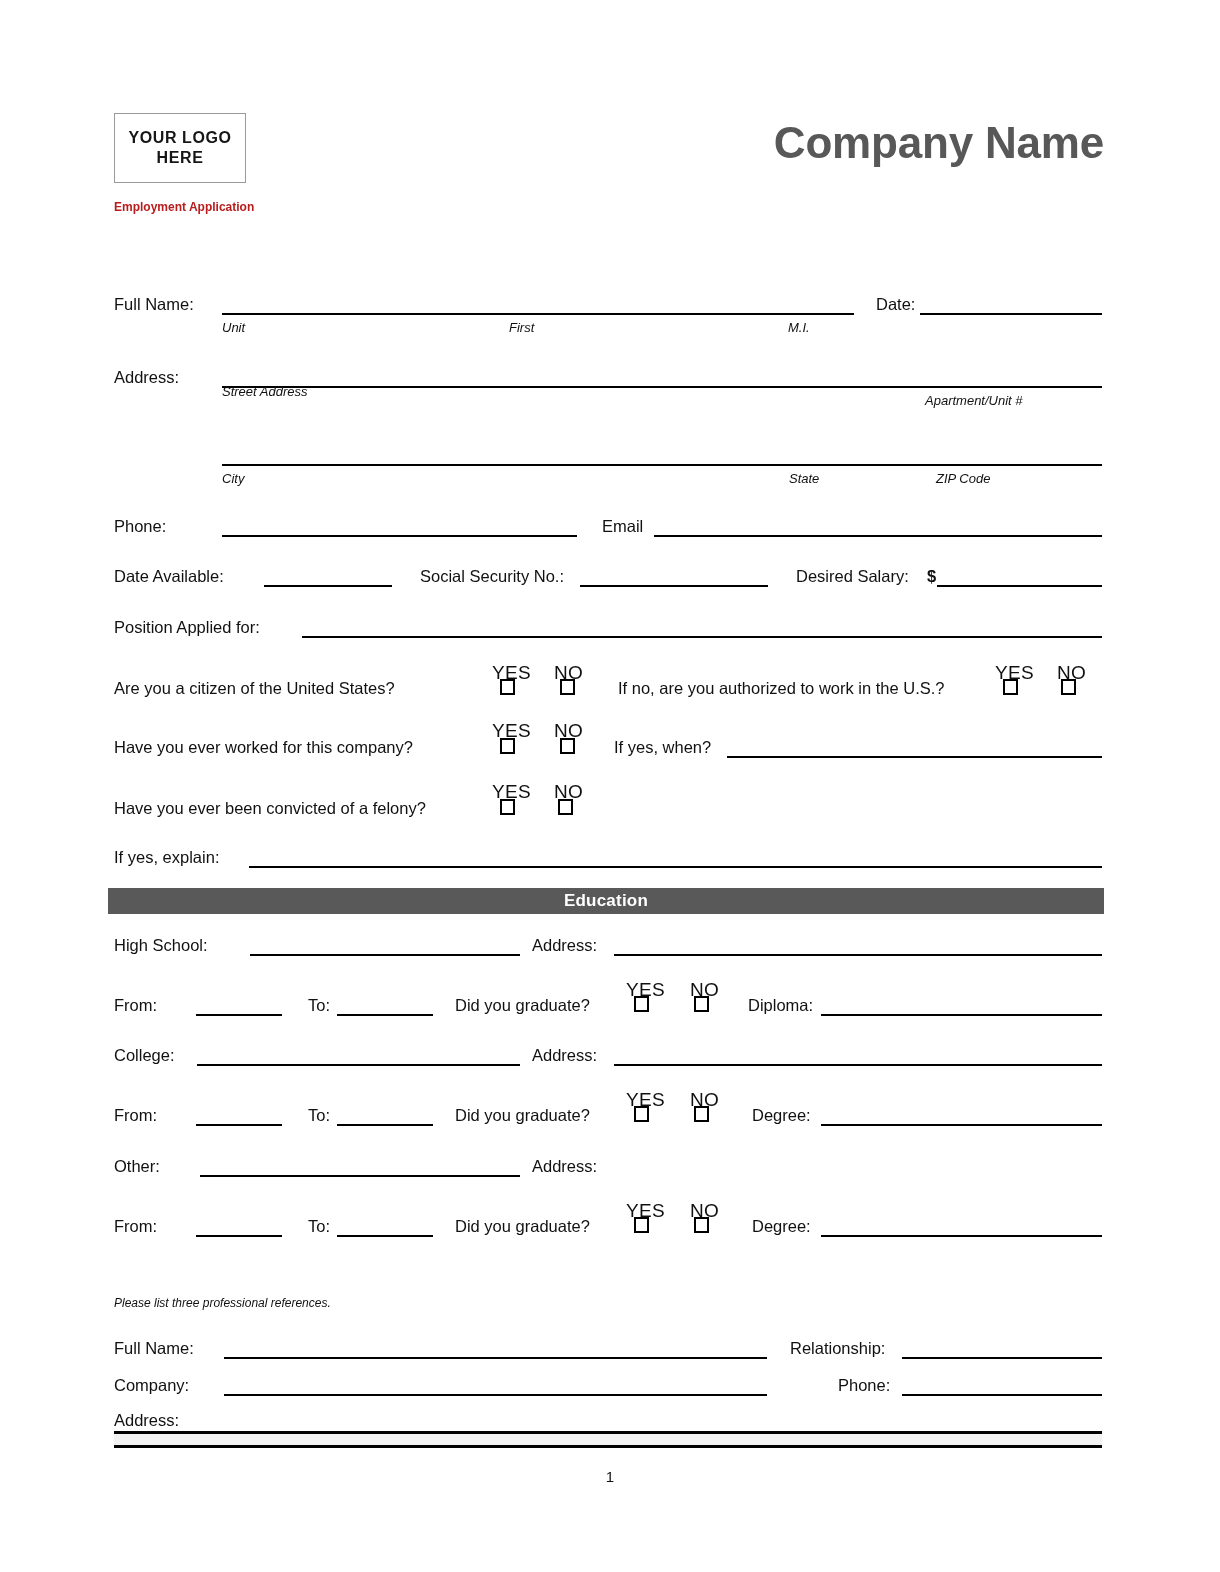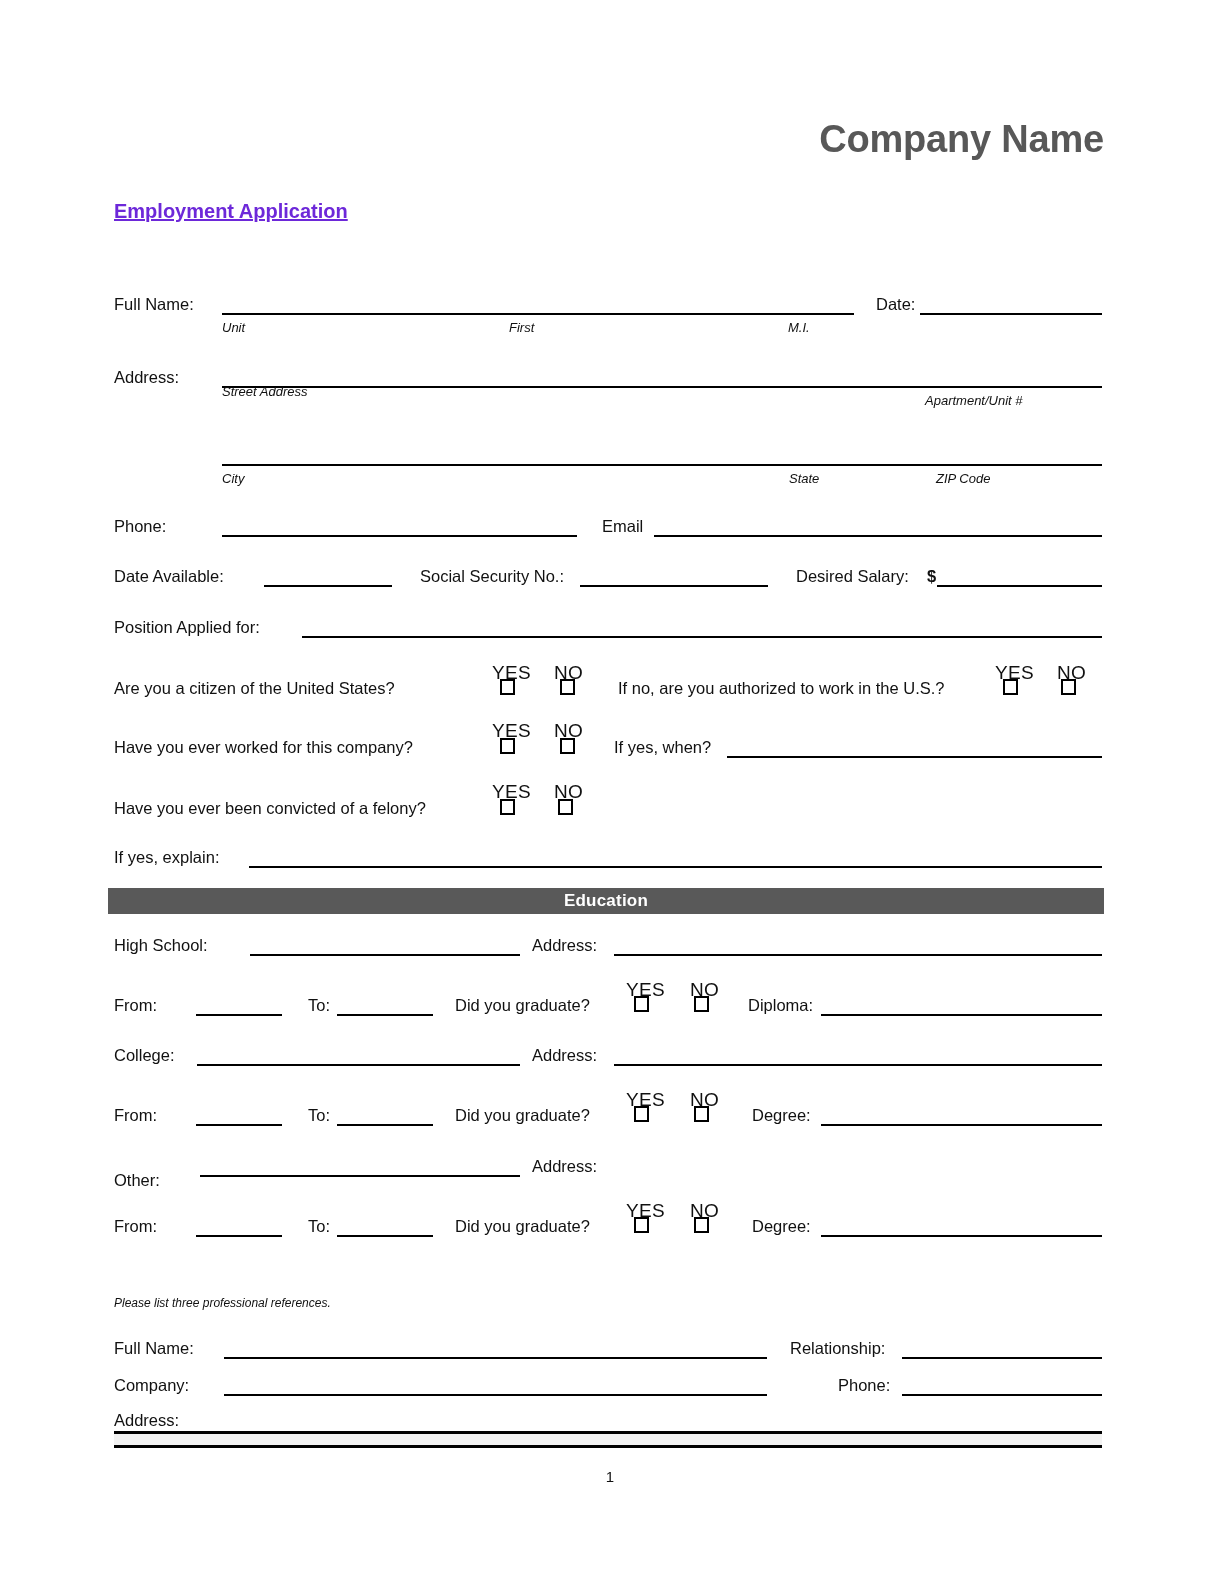--- a/index.html
+++ b/index.html
@@ -50,35 +50,34 @@
     font-size: 16px;
     font-weight: bold;
     letter-spacing: 0.6px;
     color: #161616;
     font-family: "Liberation Sans", sans-serif;
   }
   .company-name {
     position: absolute;
     right: 0;
     top: 5px;
-    font-size: 38px;
+    font-size: 44px;
     font-weight: bold;
     color: #585858;
     letter-spacing: -0.2px;
     white-space: nowrap;
   }
 
   .doc-title {
     position: absolute;
     left: 114px;
     top: 200px;
-    font-size: 20px;
+    font-size: 12px;
     font-weight: bold;
-    color: #6d28d9;
-    text-decoration: underline;
+    color: #b91c1c;
   }
 
   
   .section-bar {
     position: absolute;
     left: 108px;
     width: 996px;
     height: 26px;
     background: #595959;
     color: #ffffff;
@@ -150,20 +149,24 @@
     font-size: 15px;
     color: #111;
   }
 </style>
 </head>
 <body>
 
 <div class="page">
 
   <div class="header">
+    <div class="logo-box">
+      <div class="logo-line">YOUR LOGO</div>
+      <div class="logo-line">HERE</div>
+    </div>
     <div class="company-name">Company Name</div>
   </div>
 
   <div class="doc-title">Employment Application</div>
 
 
   <div class="lbl" style="left:114px; top:296px;">Full Name:</div>
   <div class="rule" style="left:222px; top:313px; width:632px;"></div>
   <div class="lbl" style="left:876px; top:296px;">Date:</div>
   <div class="rule" style="left:920px; top:313px; width:182px;"></div>
@@ -255,21 +258,21 @@
   <div class="lbl" style="left:308px; top:1107px;">To:</div>
   <div class="rule" style="left:337px; top:1124px; width:96px;"></div>
   <div class="lbl" style="left:455px; top:1107px;">Did you graduate?</div>
   <div class="lbl yn" style="left:626px; top:1090px;">YES</div>
   <div class="lbl yn" style="left:690px; top:1090px;">NO</div>
   <div class="cbx" style="left:634px; top:1106px;"></div>
   <div class="cbx" style="left:694px; top:1106px;"></div>
   <div class="lbl" style="left:752px; top:1107px;">Degree:</div>
   <div class="rule" style="left:821px; top:1124px; width:281px;"></div>
 
-  <div class="lbl" style="left:114px; top:1158px;margin-top:14px;">Other:</div>
+  <div class="lbl" style="left:114px; top:1158px;">Other:</div>
   <div class="rule" style="left:200px; top:1175px; width:320px;"></div>
   <div class="lbl" style="left:532px; top:1158px;">Address:</div>
 
   <div class="lbl" style="left:114px; top:1218px;">From:</div>
   <div class="rule" style="left:196px; top:1235px; width:86px;"></div>
   <div class="lbl" style="left:308px; top:1218px;">To:</div>
   <div class="rule" style="left:337px; top:1235px; width:96px;"></div>
   <div class="lbl" style="left:455px; top:1218px;">Did you graduate?</div>
   <div class="lbl yn" style="left:626px; top:1201px;">YES</div>
   <div class="lbl yn" style="left:690px; top:1201px;">NO</div>

